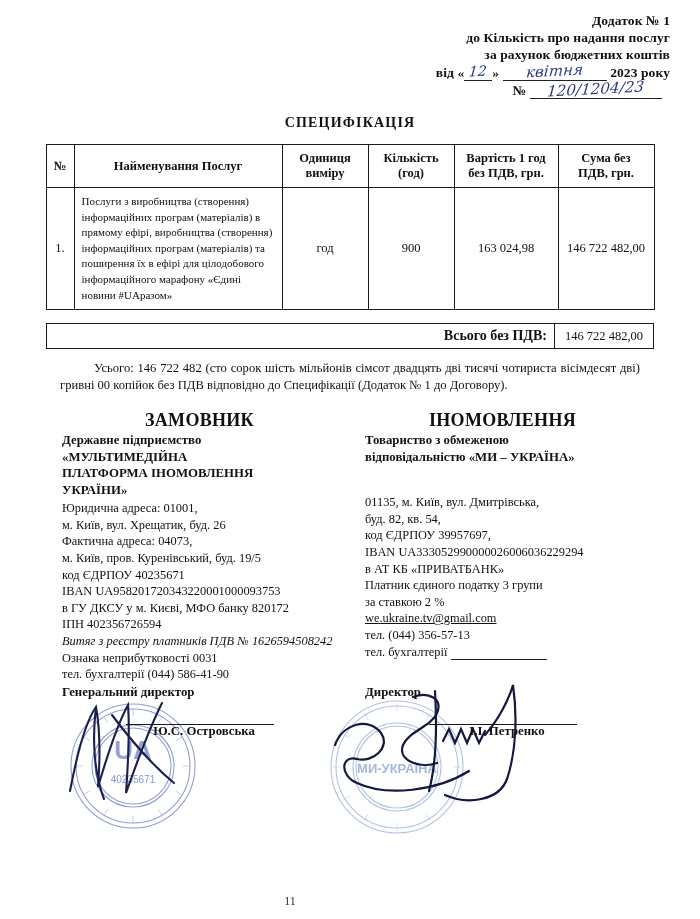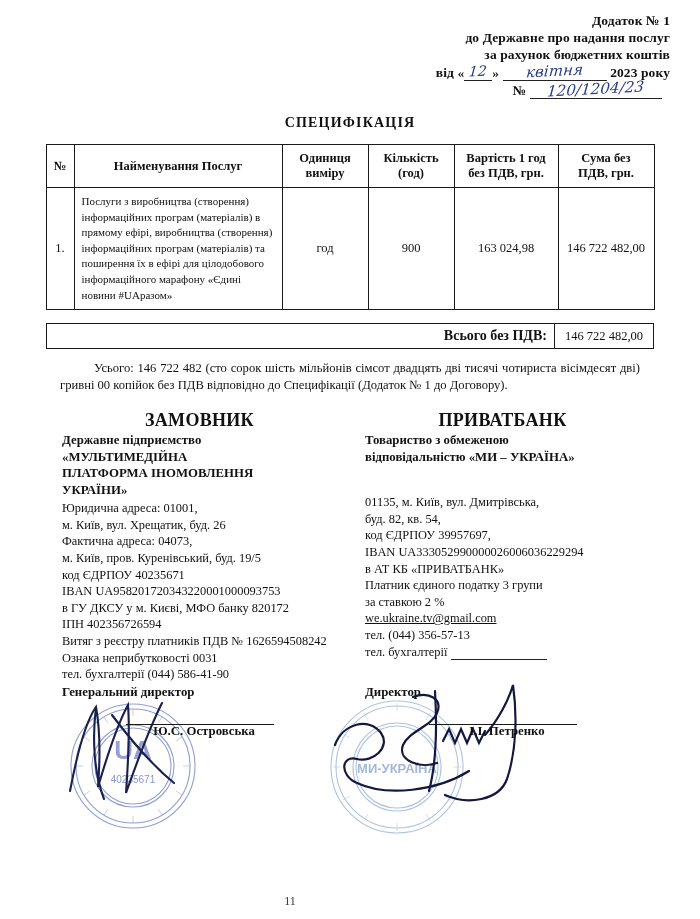--- a/index.html
+++ b/index.html
@@ -157,21 +157,21 @@
     font-weight: bold;
     font-size: 12.8px;
     line-height: 16.5px;
   }
   .party-details {
     font-size: 12.4px;
     line-height: 16.6px;
     margin-top: 2px;
   }
   .party-details .d-line { white-space: nowrap; }
-  .party-details .d-wrap { white-space: normal; text-align: justify; }
+  .party-details .d-wrap { white-space: normal; text-align: justify; font-style: italic; }
   .spacer-gap { height: 27px; }
   .email-link {
     text-decoration: underline;
     color: #111;
   }
   .blank-rule {
     display: inline-block;
     width: 96px;
     border-bottom: 1px solid #222;
     height: 11px;
@@ -233,21 +233,21 @@
     color: #333;
   }
 </style>
 </head>
 <body>
 
 <div class="page">
 
   <div class="doc-header">
     <div class="line">Додаток № 1</div>
-    <div class="line">до Державне про надання послуг</div>
+    <div class="line">до Кількість про надання послуг</div>
     <div class="line">за рахунок бюджетних коштів</div>
     <div class="hdr-date-line">
       <span>від «</span><span class="hw-underline hw-day"><span class="hw">12</span></span><span>»</span>
       <span class="hw-underline hw-month"><span class="hw">квітня</span></span>
       <span>2023 року</span>
     </div>
     <div class="hdr-num-line">
       <span>№</span>
       <span class="hw-underline hw-num"><span class="hw">120/1204/23</span></span>
     </div>
@@ -332,21 +332,21 @@
         <div class="d-line">IBAN UA958201720343220001000093753</div>
         <div class="d-line">в ГУ ДКСУ у м. Києві, МФО банку 820172</div>
         <div class="d-line">ІПН 402356726594</div>
         <div class="d-wrap">Витяг з реєстру платників ПДВ № 1626594508242</div>
         <div class="d-line">Ознака неприбутковості 0031</div>
         <div class="d-line">тел. бухгалтерії (044) 586-41-90</div>
       </div>
     </div>
 
     <div class="party">
-      <div class="party-role">ПРИВАТБАНК</div>
+      <div class="party-role">ІНОМОВЛЕННЯ</div>
       <div class="party-name">
         <div>Товариство з обмеженою</div>
         <div>відповідальністю «МИ – УКРАЇНА»</div>
       </div>
       <div class="spacer-gap"></div>
       <div class="party-details">
         <div class="d-line">01135, м. Київ, вул. Дмитрівська,</div>
         <div class="d-line">буд. 82, кв. 54,</div>
         <div class="d-line">код ЄДРПОУ 39957697,</div>
         <div class="d-line">IBAN UA333052990000026006036229294</div>

